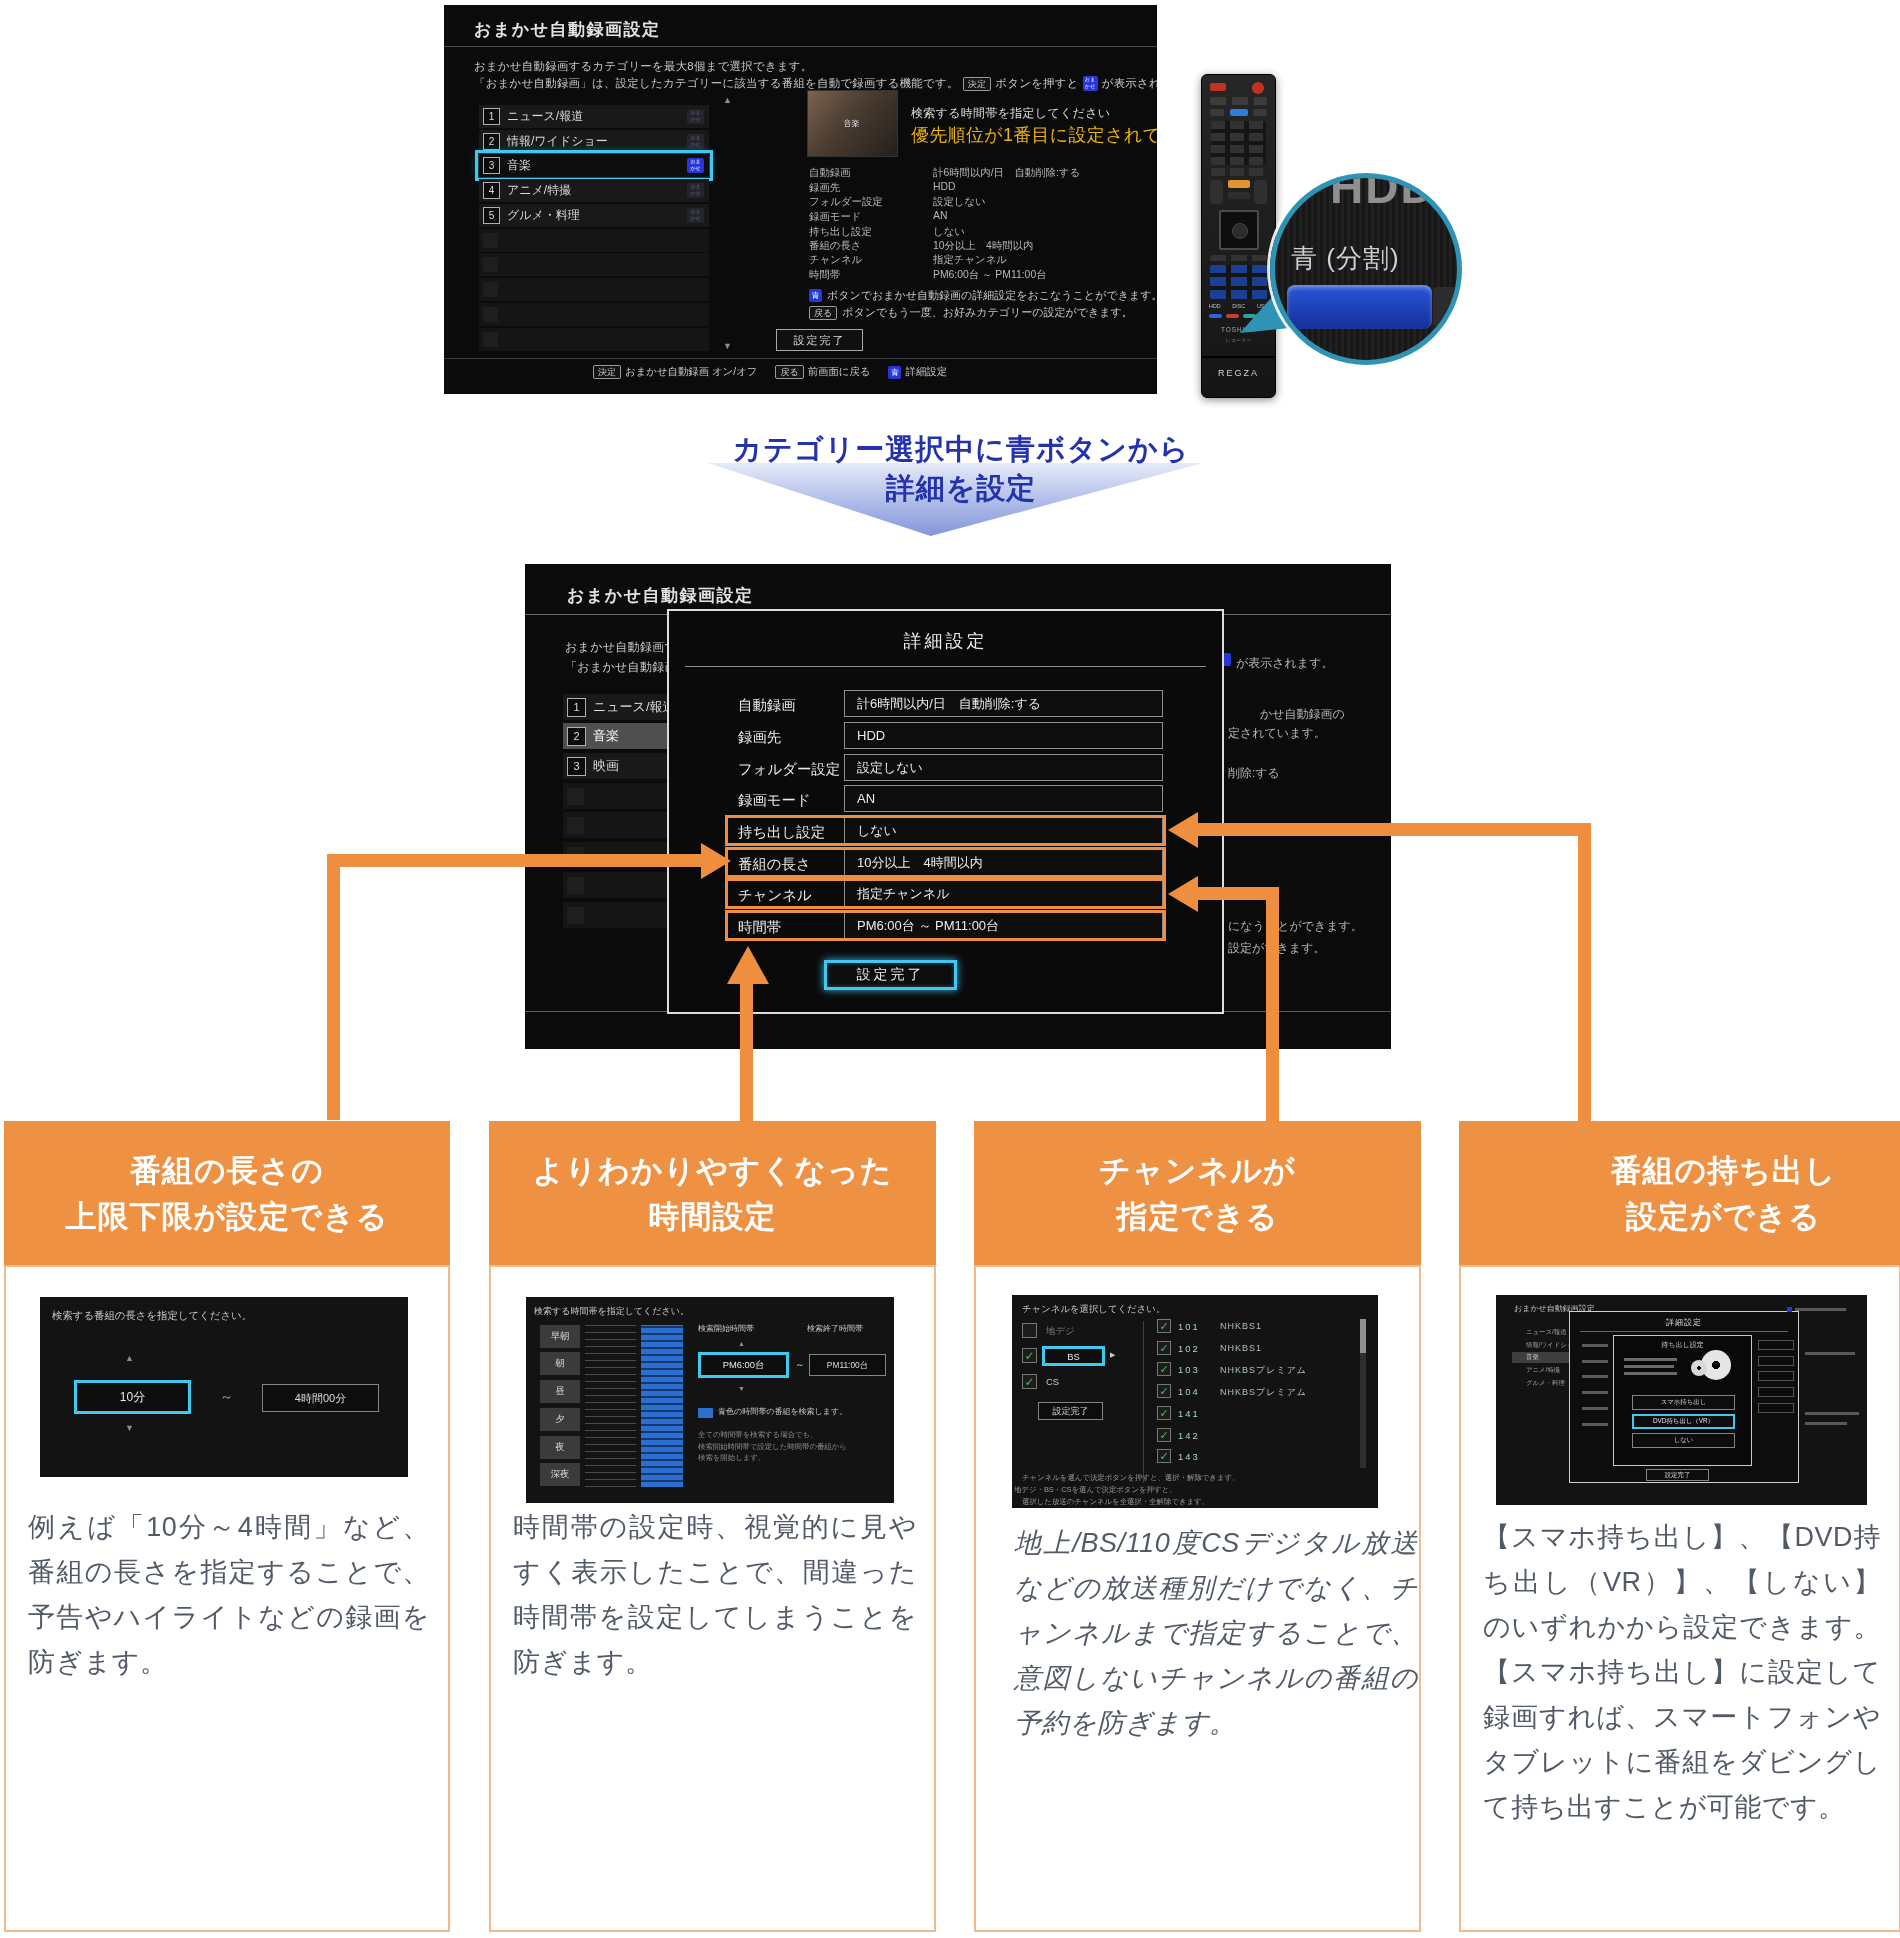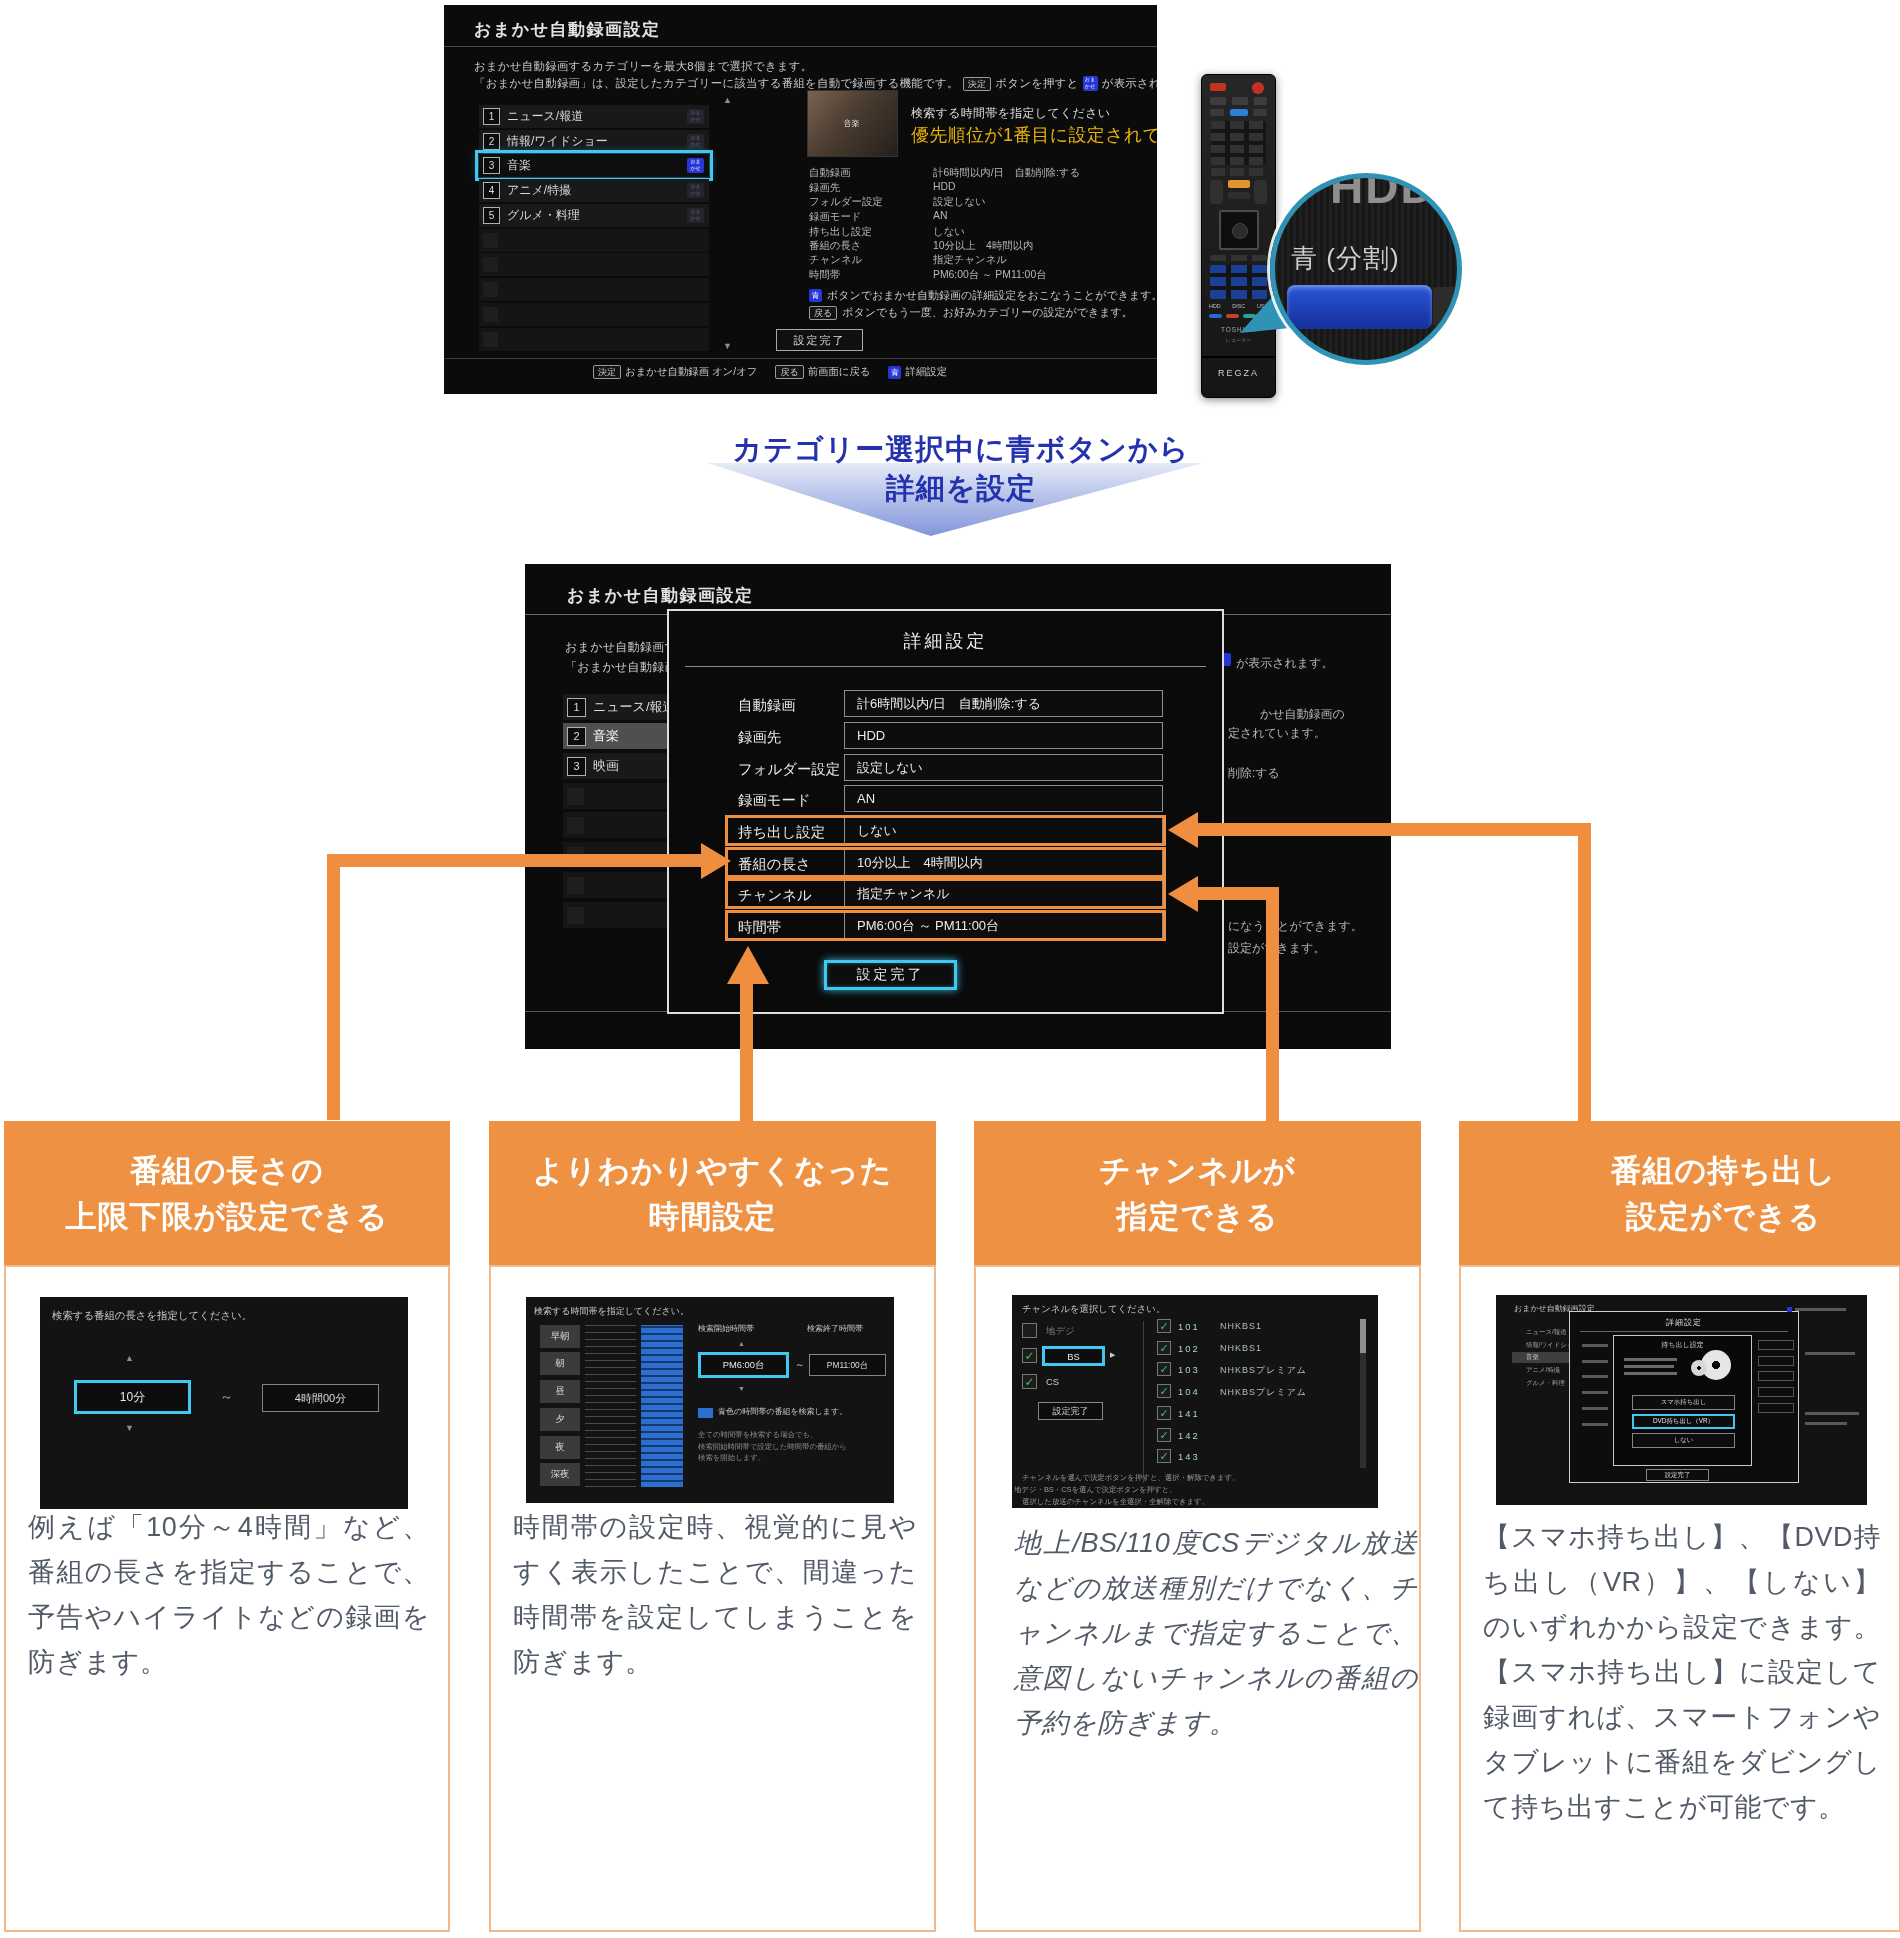--- a/index.html
+++ b/index.html
@@ -307,21 +307,21 @@
 
   <div class="oar-l" style="left:1168px;top:812px;"></div>
   <div class="oshaft" style="left:1196px;top:823px;width:395px;height:13px;"></div>
   <div class="oshaft" style="left:1578px;top:823px;width:13px;height:298px;"></div>
 
   <div class="co-h" style="left:4px;top:1121px;width:446px;height:145px;">
     <span>番組の長さの</span>
     <span>上限下限が設定できる</span>
   </div>
   <div class="co-b" style="left:4px;top:1265px;width:446px;height:667px;">
-    <div class="shot" style="left:34px;top:30px;width:368px;height:212px;text-decoration:underline;">
+    <div class="shot" style="left:34px;top:30px;width:368px;height:180px;text-decoration:underline;">
       <div class="s-txt" style="left:12px;top:12px;font-size:10.4px;">検索する番組の長さを指定してください。</div>
       <div class="scroll" style="left:85px;top:57px;">▲</div>
       <div class="s-box-cy" style="left:34px;top:83px;width:117px;height:34px;font-size:12px;">10分</div>
       <div class="s-txt" style="left:180px;top:91px;font-size:13px;color:#bbb;">～</div>
       <div class="s-box" style="left:222px;top:87px;width:117px;height:28px;font-size:11px;">4時間00分</div>
       <div class="scroll" style="left:85px;top:127px;">▼</div>
     </div>
     <p class="co-p" style="left:22px;top:238px;width:402px;margin:0;">例えば「10分～4時間」など、番組の長さを指定することで、予告やハイライトなどの録画を防ぎます。</p>
   </div>
 

